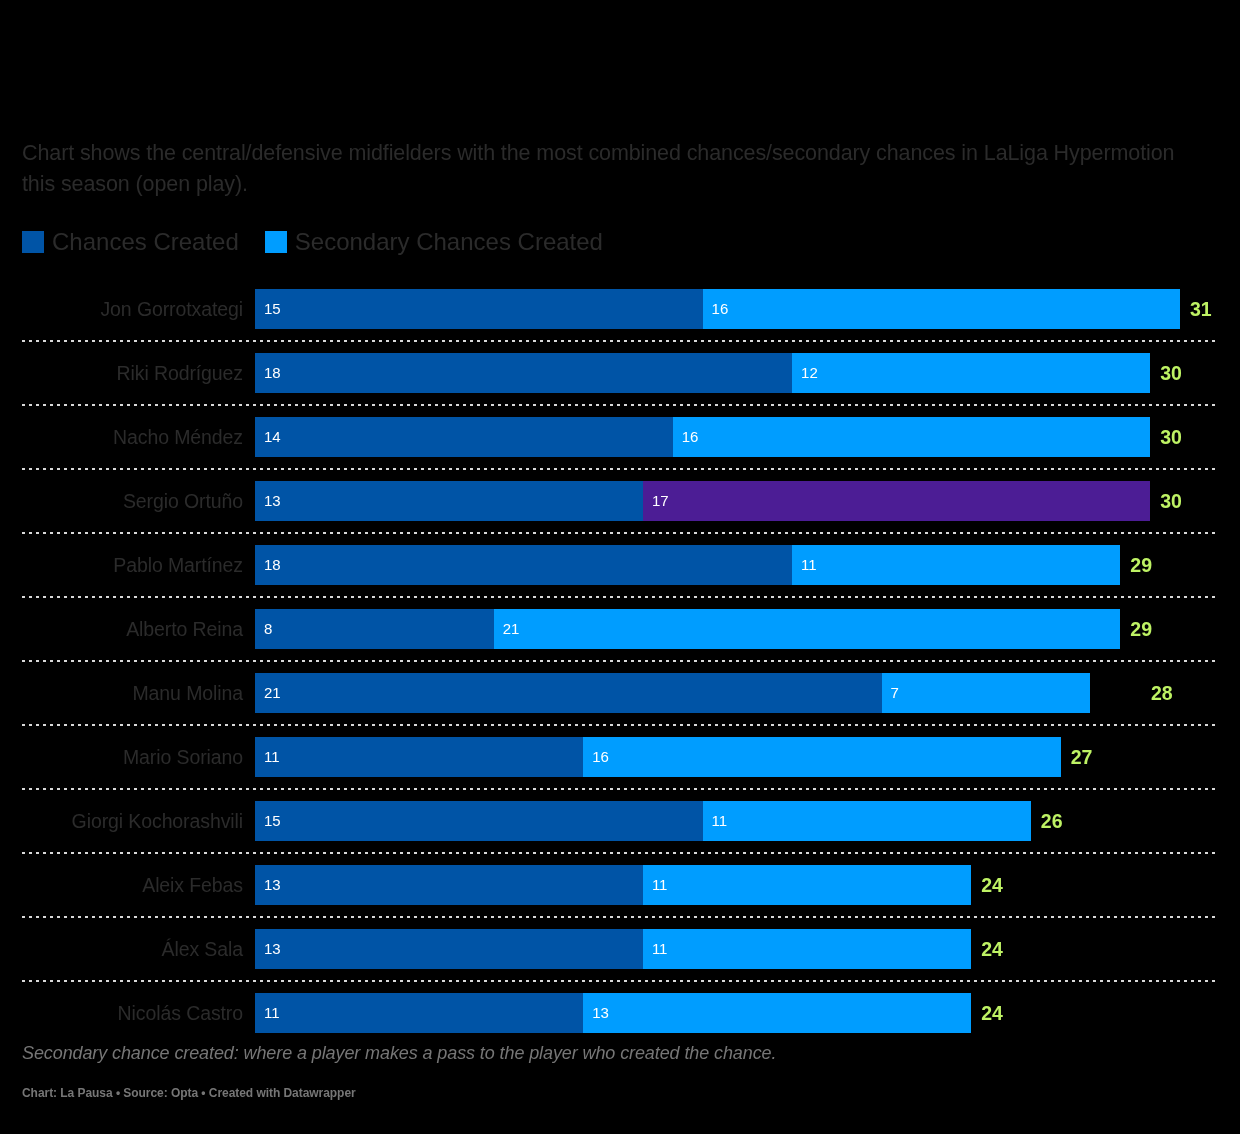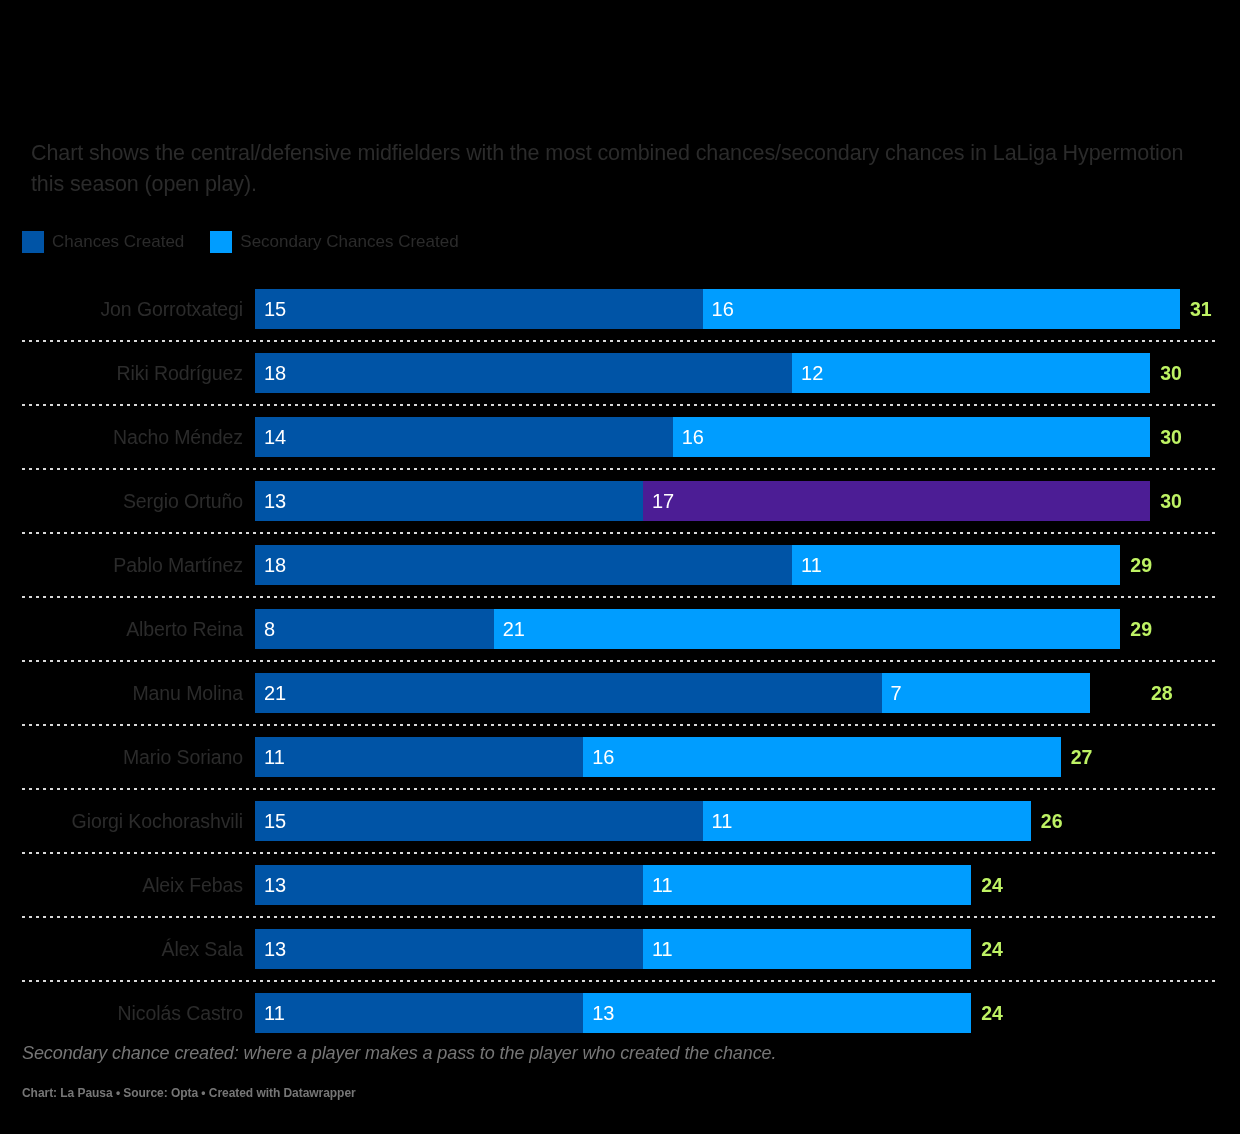--- a/index.html
+++ b/index.html
@@ -19,21 +19,21 @@
     position: absolute;
     left: 0; top: 0;
     width: 1240px;
     height: 1134px;
     background: #000000;
   }
 
   
   .desc {
     position: absolute;
-    left: 31px;
+    left: 22px;
     top: 138px;
     width: 1160px;
     font-size: 21.5px;
     line-height: 31px;
     color: #2b2b2b;
     font-weight: 400;
     letter-spacing: -0.1px;
   }
 
   
@@ -50,21 +50,21 @@
     align-items: center;
     gap: 8px;
   }
   .legend-swatch {
     width: 22px;
     height: 22px;
     display: block;
     flex: none;
   }
   .legend-label {
-    font-size: 17px;
+    font-size: 24px;
     color: #2b2b2b;
     line-height: 22px;
     white-space: nowrap;
   }
 
   
   .plot {
     position: absolute;
     left: 0;
     top: 278px;
@@ -105,21 +105,21 @@
     position: relative;
     display: flex;
     align-items: center;
     box-sizing: border-box;
   }
   .seg-primary   { background: #0054a6; }
   .seg-secondary { background: #009cf; background: #009dff; }
 
   .seg-value {
     color: #ffffff;
-    font-size: 20px;
+    font-size: 15px;
     line-height: 20px;
     padding-left: 9px;
     white-space: nowrap;
   }
 
   .row-total {
     position: absolute;
     top: 0;
     height: 62px;
     display: flex;

